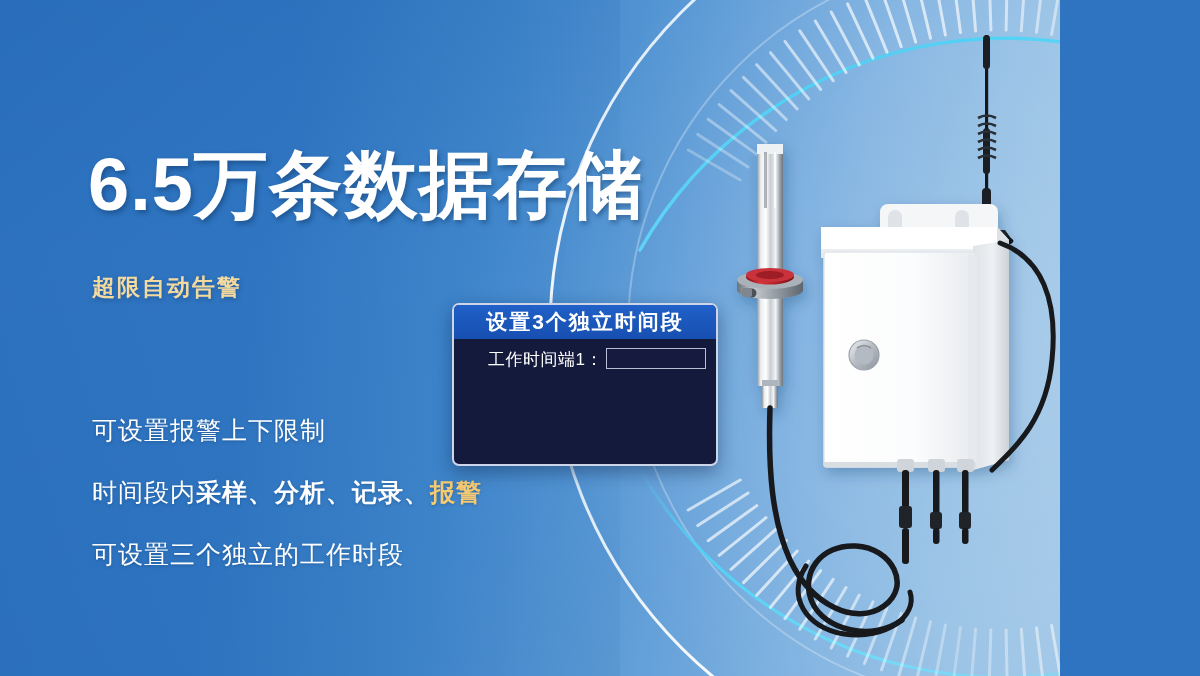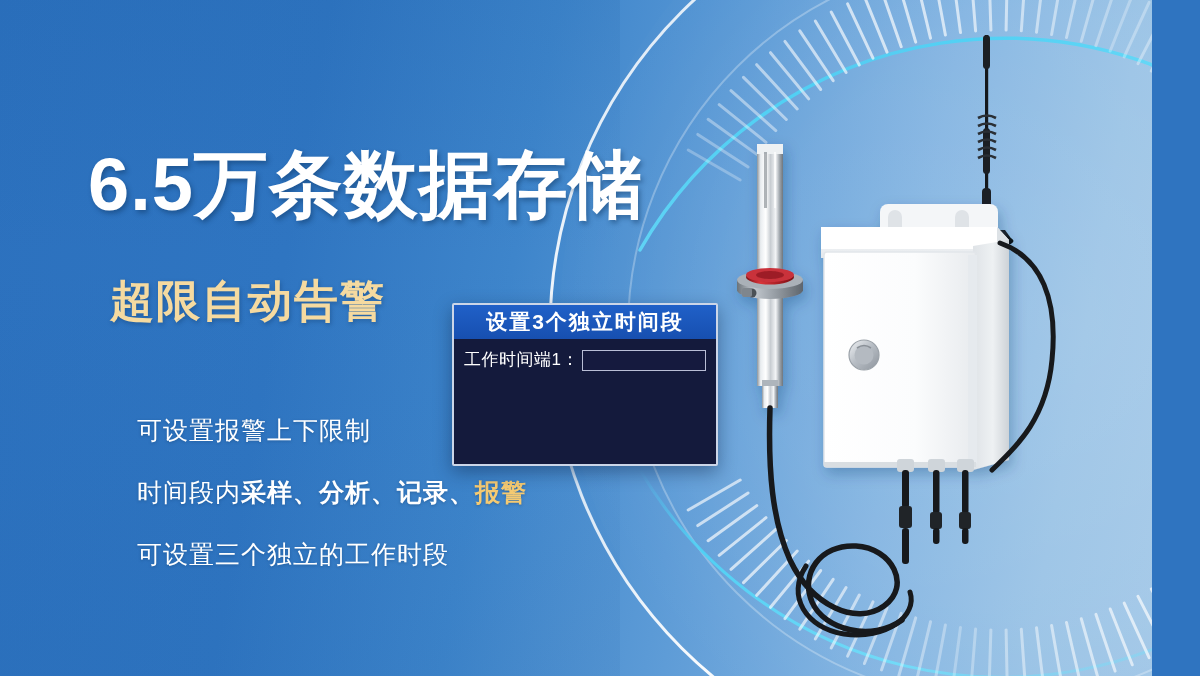--- a/index.html
+++ b/index.html
@@ -3,21 +3,21 @@
 <meta charset="utf-8">
 <title>Data Storage Product Banner</title>
 <style>
   * { margin:0; padding:0; box-sizing:border-box; }
   html, body {
     width:1200px; height:676px; overflow:hidden;
     font-family:"Liberation Sans","DejaVu Sans",sans-serif;
     background:#2f74c0;
   }
   #banner {
-    position:relative; width:1152px; height:676px; overflow:hidden;
+    position:relative; width:1060px; height:676px; overflow:hidden;
     background:linear-gradient(100deg,#2c71be 0%,#2f75c1 26%,#3e85cb 44%,#5b9ad6 60%,#7cb0e0 76%,#93bfe4 90%,#9cc4e6 100%);
   }
   
   .bg-layer { position:absolute; inset:0; pointer-events:none; }
   .soft-glow {
     position:absolute; left:560px; top:-190px; width:1020px; height:1020px;
     border-radius:50%;
     background:radial-gradient(circle at 50% 50%, rgba(255,255,255,0.16) 0%, rgba(255,255,255,0.10) 42%, rgba(255,255,255,0.03) 62%, rgba(255,255,255,0) 74%);
   }
   .left-wash {
@@ -28,52 +28,52 @@
 
   
   .copy { position:absolute; left:0; top:0; width:740px; height:676px; }
   .headline {
     position:absolute; left:88px; top:146px;
     font-size:74px; font-weight:bold; color:#ffffff;
     letter-spacing:1px; line-height:1.06; white-space:nowrap;
     text-shadow:2px 3px 5px rgba(12,48,92,0.45);
   }
   .subhead {
-    position:absolute; left:110px; top:272px;
-    font-size:44px; font-weight:bold; color:#f5daa0;
+    position:absolute; left:92px; top:272px;
+    font-size:23px; font-weight:bold; color:#f5daa0;
     letter-spacing:2px; white-space:nowrap;
     text-shadow:1px 2px 4px rgba(12,48,92,0.35);
   }
-  .features { position:absolute; left:92px; top:414px; width:560px;margin-left:45px; }
+  .features { position:absolute; left:92px; top:414px; width:560px; }
   .feat {
     font-size:25px; color:#ffffff; letter-spacing:1px;
     margin-bottom:29px; white-space:nowrap;
     text-shadow:0 1px 3px rgba(12,48,92,0.35);
   }
   .feat:last-child { margin-bottom:0; }
   .feat b { font-weight:bold; }
   .feat .gold { font-weight:bold; color:#f5ca72; }
 
   
   .panel {
     position:absolute; left:452px; top:303px; width:266px; height:163px;
-    border:2px solid #ccd6e8; border-radius:2px;
+    border:2px solid #ccd6e8; border-radius:7px;
     background:#141a3c; overflow:hidden;
     box-shadow:0 6px 18px rgba(8,26,58,0.40);
   }
   .panel-header {
     height:34px; background:linear-gradient(180deg,#2060c8 0%,#174fb0 100%);
     display:flex; align-items:center; justify-content:center;
   }
   .panel-title {
     color:#ffffff; font-size:21px; font-weight:bold; letter-spacing:2px;
     white-space:nowrap;
   }
   .panel-body { padding:9px 10px 6px 10px; }
-  .panel-row { display:flex; align-items:flex-end; margin-bottom:7px; }
+  .panel-row { display:flex; align-items:flex-start; margin-bottom:7px;margin-left:24px; }
   .panel-row:last-child { margin-bottom:0; }
   .row-label {
     color:#ffffff; font-size:17px; letter-spacing:0.5px; white-space:nowrap;
   }
   .row-input {
     flex:1; height:21px; margin-left:3px;
     border:1px solid #b9bed6; background:#151a3e;
   }
 
   

